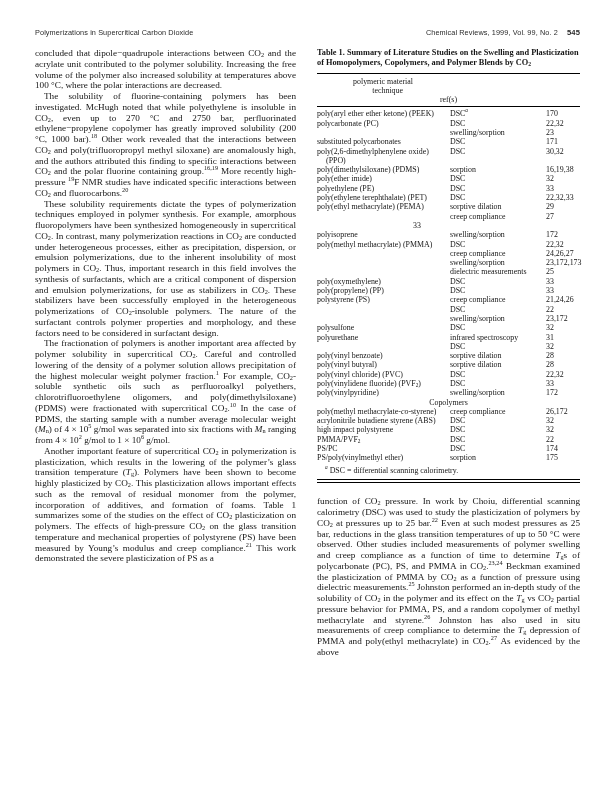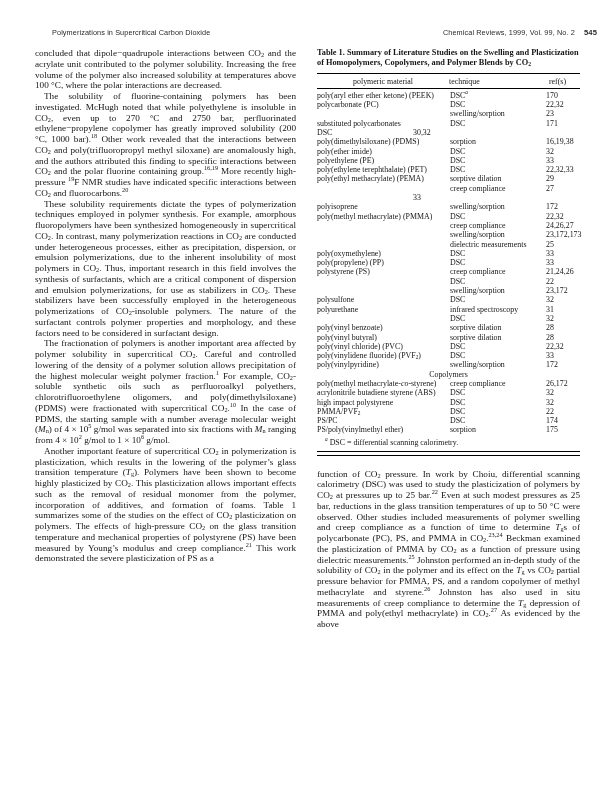--- a/index.html
+++ b/index.html
@@ -1,40 +1,40 @@
 <!DOCTYPE html>
 <html lang="en"><head>
 <meta charset="utf-8">
 <style>
   html,body{margin:0;padding:0;background:#fff;}
   .page{width:612px;height:792px;position:relative;background:#fff;overflow:hidden;
         font-family:"Liberation Serif",serif;color:#151515;}
   
-  .running-head{position:absolute;top:28px;left:52px;width:545px;display:flex;
+  .running-head{position:absolute;top:28px;left:35px;width:545px;display:flex;
         justify-content:space-between;align-items:baseline;
         font-family:"Liberation Sans",sans-serif;font-size:7.3px;color:#2a2a2a;
         letter-spacing:0.1px;}
   .rh-right{white-space:nowrap;}
   .page-num{font-weight:bold;margin-left:7px;font-size:7.6px;margin-top:44px;}
   
   .col{position:absolute;top:48px;text-align:justify;font-size:9.2px;line-height:10.75px;}
   .col-left{left:35px;width:261px;}
   .col-right{left:317px;width:263px;}
   p.para{margin:0;padding:0;}
   p.para.indent{text-indent:9px;}
   sup{font-size:68%;line-height:0;vertical-align:super;}
   sub{font-size:68%;line-height:0;vertical-align:-0.18em;}
   
   .tbl{font-size:7.9px;line-height:9.3px;text-align:left;}
   .tbl-title{font-weight:bold;font-size:8.3px;line-height:10px;margin:0 0 5px 0;text-align:left;}
   .rule{border-top:1px solid #000;height:0;}
   .dbl-rule{border-top:1px solid #000;border-bottom:1px solid #000;height:2.5px;margin-top:2px;}
-  .tbl-colhead{display:flex;padding:2.5px 0 2px 0;}
+  .tbl-colhead{display:flex;padding:2.5px 0 2px 0;flex-direction:column;}
   .ch-mat{width:132px;text-align:center;}
-  .ch-tech{width:86px;text-align:left;}
+  .ch-tech{width:86px;text-align:right;}
   .ch-refs{flex:1;text-align:center;}
   .tbl-body{padding-top:2px;}
   .sect{text-align:center;}
   .trow{display:flex;align-items:flex-start;}
   .mat{width:118px;flex:none;padding-left:9px;text-indent:-9px;margin-right:6px;}
   .entries{flex:1;min-width:0;}
   .entry{display:flex;align-items:flex-start;}
   .tech{width:86px;flex:none;padding-left:8px;text-indent:-8px;}
   .refs{flex:1;padding-left:2px;white-space:nowrap;}
   .tbl-foot{padding:3px 0 2px 8px;font-size:7.9px;}
@@ -99,20 +99,21 @@
           <div class="trow">
             <div class="mat">substituted polycarbonates</div>
             <div class="entries">
               <div class="entry">
                 <div class="tech">DSC</div>
                 <div class="refs">171</div>
               </div>
             </div>
           </div>
           <div class="trow">
+            <div class="mat">poly(2,6-dimethylphenylene oxide) (PPO)</div>
             <div class="entries">
               <div class="entry">
                 <div class="tech">DSC</div>
                 <div class="refs">30,32</div>
               </div>
             </div>
           </div>
           <div class="trow">
             <div class="mat">poly(dimethylsiloxane) (PDMS)</div>
             <div class="entries">

